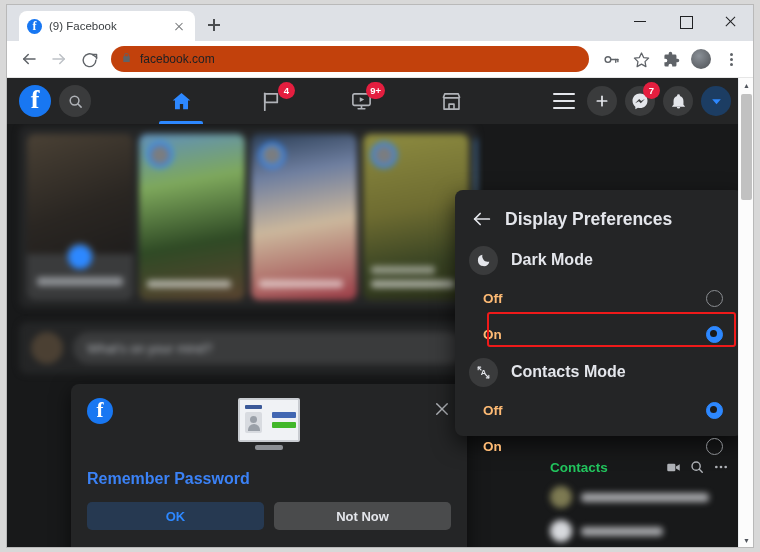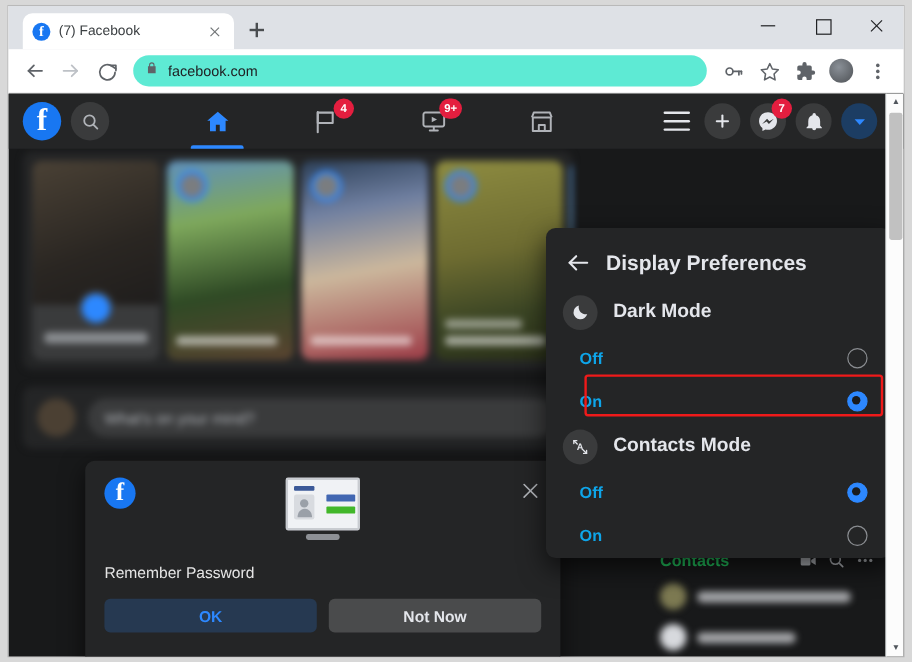--- a/index.html
+++ b/index.html
@@ -125,21 +125,21 @@
     flex: none;
     color: #5f6368;
     display: flex; align-items: center; justify-content: center;
   }
   .navbtn svg { display: block; }
   .omnibox {
     flex: 1;
     height: 26px;
     margin: 0 6px;
     border-radius: 13px;
-    background: #5eead4;
+    background: #c2410c;
     display: flex;
     align-items: center;
     padding: 0 10px;
     gap: 8px;
   }
   .omni-url {
     font-size: 12px;
     color: #202124;
   }
   .tb-right { display: flex; align-items: center; gap: 2px; }
@@ -360,21 +360,21 @@
   }
   .contact .nm {
     height: 9px; border-radius: 4px;
     background: rgba(220,222,226,.72);
   }
 
   
   .prefs {
     position: absolute;
     left: 448px; top: 112px;
-    width: 288px; height: 275px;
+    width: 288px; height: 246px;
     background: #242526;
     border-radius: 8px;
     box-shadow: 0 8px 22px rgba(0,0,0,.65);
     z-index: 20;
     padding: 8px 6px 6px 6px;
   }
   .prefs-head {
     display: flex; align-items: center;
     height: 42px; gap: 12px; padding-left: 10px;
   }
@@ -393,21 +393,21 @@
     color: #e4e6eb; flex: none;
   }
   .sect-label { font-size: 16px; font-weight: bold; color: #e4e6eb; }
   .opt {
     position: relative;
     height: 36px;
     display: flex; align-items: center;
     padding: 0 14px 0 22px;
     border-radius: 6px;
   }
-  .opt-label { flex: 1; font-size: 13.5px; font-weight: bold; color: #0ea5e9; }
+  .opt-label { flex: 1; font-size: 13.5px; font-weight: bold; color: #fdba74; }
   .radio {
     width: 17px; height: 17px;
     border-radius: 50%;
     border: 1.6px solid #8a8d91;
     flex: none;
   }
   .radio.on {
     border: 1.6px solid #2d88ff;
     background: #2d88ff;
     position: relative;
@@ -482,21 +482,21 @@
     width:12px; height:7px; border-radius:6px 6px 0 0; background:#9aa0a8;
   }
   .mon-bar1 { position:absolute; left:32px; top:12px; width:24px; height:6px; background:#4267b2; border-radius:1px; }
   .mon-bar2 { position:absolute; left:32px; top:22px; width:24px; height:6px; background:#42b72a; border-radius:1px; }
   .mon-stand {
     margin: 3px auto 0;
     width: 28px; height: 5px;
     background: #8d9095; border-radius: 2px;
   }
   .rp-title {
-    font-size: 13px; font-weight: normal; color: #e5e5e5;
+    font-size: 16px; font-weight: bold; color: #3b82f6;
     margin-bottom: 3px;
   }
   .rp-body {
     font-size: 13px; color: #e4e6eb; line-height: 17px;
   }
   .rp-btns {
     display: flex; gap: 10px; margin-top: 14px;
   }
   .rp-btn {
     flex: 1; height: 28px;
@@ -533,21 +533,21 @@
 </style>
 </head>
 <body>
 
 <div class="screen">
   <div class="win">
 
     <div class="titlebar">
       <div class="tab">
         <div class="tab-fav">f</div>
-        <div class="tab-title">(7) Facebook</div>
+        <div class="tab-title">(9) Facebook</div>
         <div class="tab-close"></div>
       </div>
       <div class="newtab"></div>
 
       <div class="wincontrols">
         <div class="wc wc-min"></div>
         <div class="wc wc-max"></div>
         <div class="wc wc-close"></div>
       </div>
     </div>

